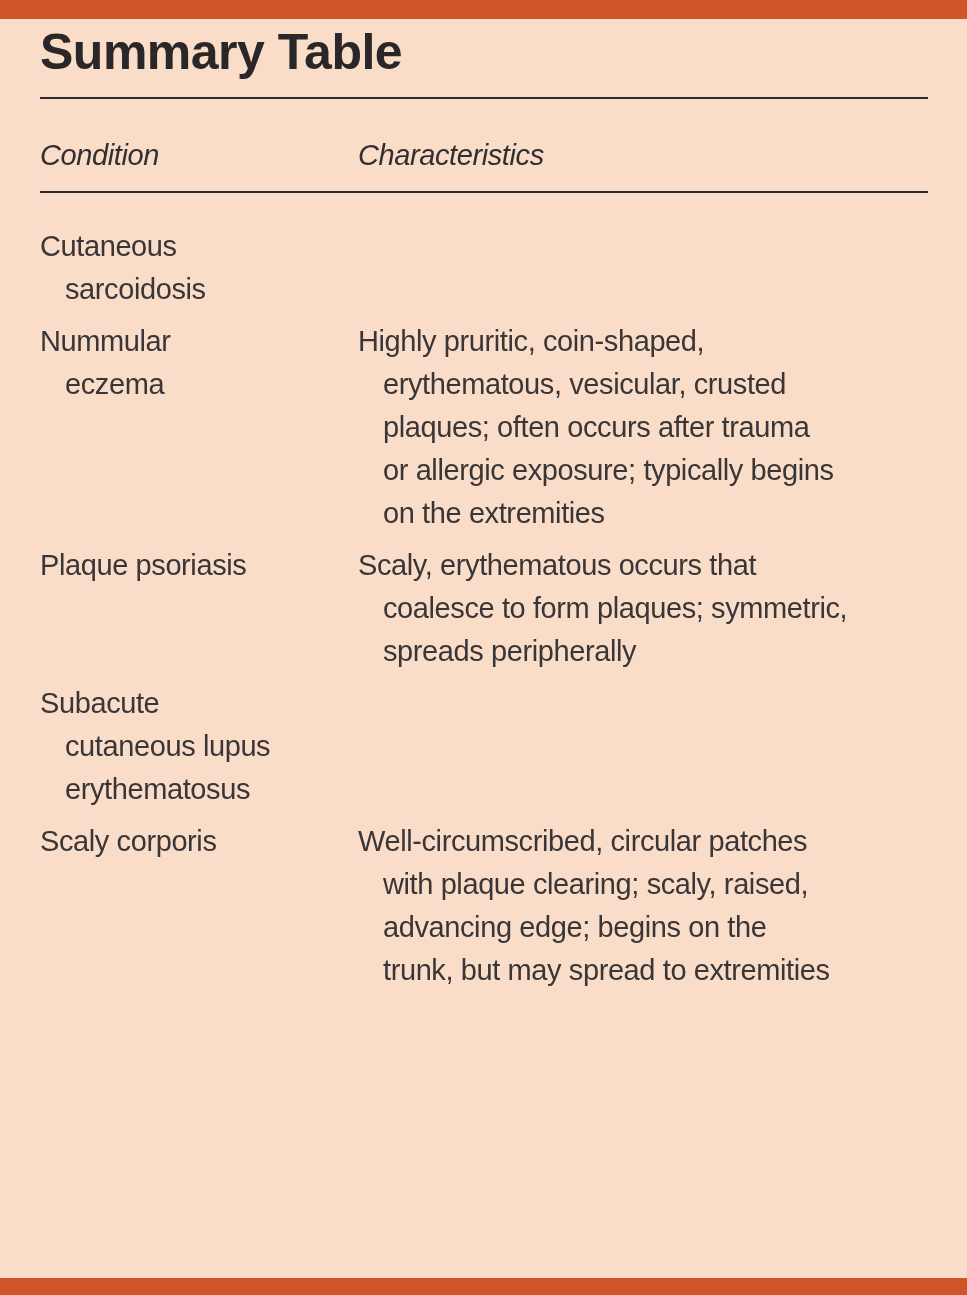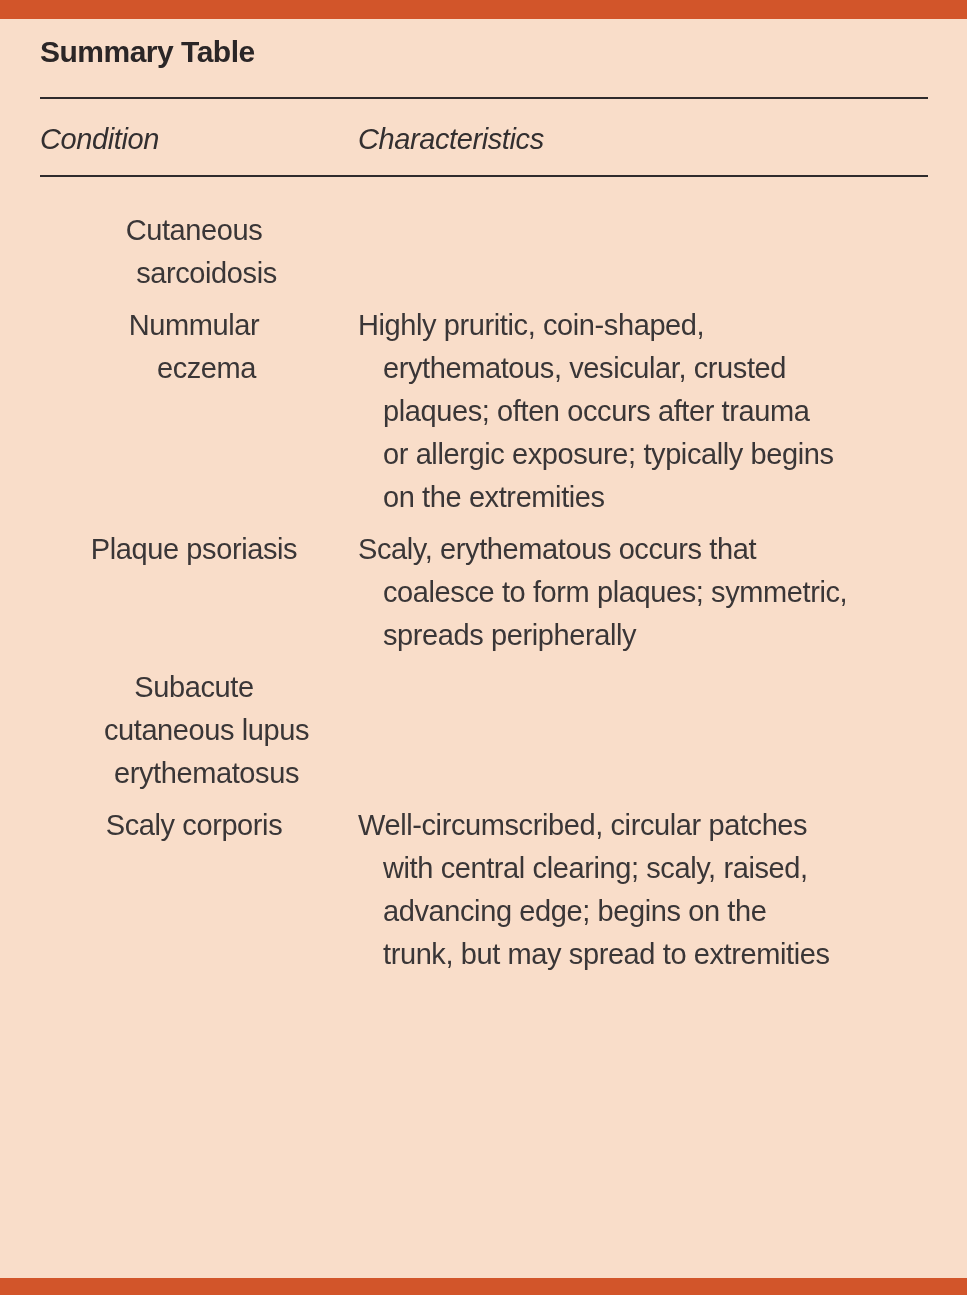--- a/index.html
+++ b/index.html
@@ -26,36 +26,36 @@
   .accent-bar.top { top: 0; height: 19px; }
   .accent-bar.bottom { bottom: 0; height: 17px; }
 
   .content {
     position: relative;
     padding: 29px 39px 0 40px;
     box-sizing: border-box;
   }
   .title {
     margin: 0;
-    font-size: 30px;
+    font-size: 50px;
     font-weight: bold;
     line-height: 46px;
     letter-spacing: -0.5px;
     color: #2B2627;
   }
   .rule {
     height: 2px;
     background: #2F2B2C;
   }
   .rule.after-title { margin-top: 22px; }
   .rule.after-header { margin-top: 14px; }
 
   .header-row {
     display: flex;
-    padding-top: 18px;
+    padding-top: 34px;
     font-size: 29px;
     font-style: italic;
     line-height: 44px;
     letter-spacing: -0.4px;
     color: #332F30;
   }
   .col-condition { width: 318px; flex: 0 0 318px; }
   .col-characteristics { flex: 1; }
 
   .rows { padding-top: 32px; }
@@ -65,21 +65,21 @@
     font-size: 29px;
     line-height: 43px;
     letter-spacing: -0.4px;
   }
   .cell {
     white-space: pre-line;       
     padding-left: 25px;          
     text-indent: -25px;          
     box-sizing: border-box;
   }
-  .cell.condition { width: 318px; flex: 0 0 318px; padding-right: 10px; text-align: center; }
+  .cell.condition { width: 318px; flex: 0 0 318px; padding-right: 10px; }
   .cell.characteristics { flex: 1; }
 </style>
 </head>
 <body>
 
 <div class="page">
   <div class="accent-bar top"></div>
 
   <div class="content">
     <h1 class="title">Summary Table</h1>
@@ -114,21 +114,21 @@
 spreads peripherally</div>
       </div>
       <div class="trow">
         <div class="cell condition">Subacute
 cutaneous lupus
 erythematosus</div>
       </div>
       <div class="trow">
         <div class="cell condition">Scaly corporis</div>
         <div class="cell characteristics">Well-circumscribed, circular patches
-with central clearing; scaly, raised,
+with plaque clearing; scaly, raised,
 advancing edge; begins on the
 trunk, but may spread to extremities</div>
       </div>
     </div>
   </div>
 
   <div class="accent-bar bottom"></div>
 </div>
 
 </body></html>

